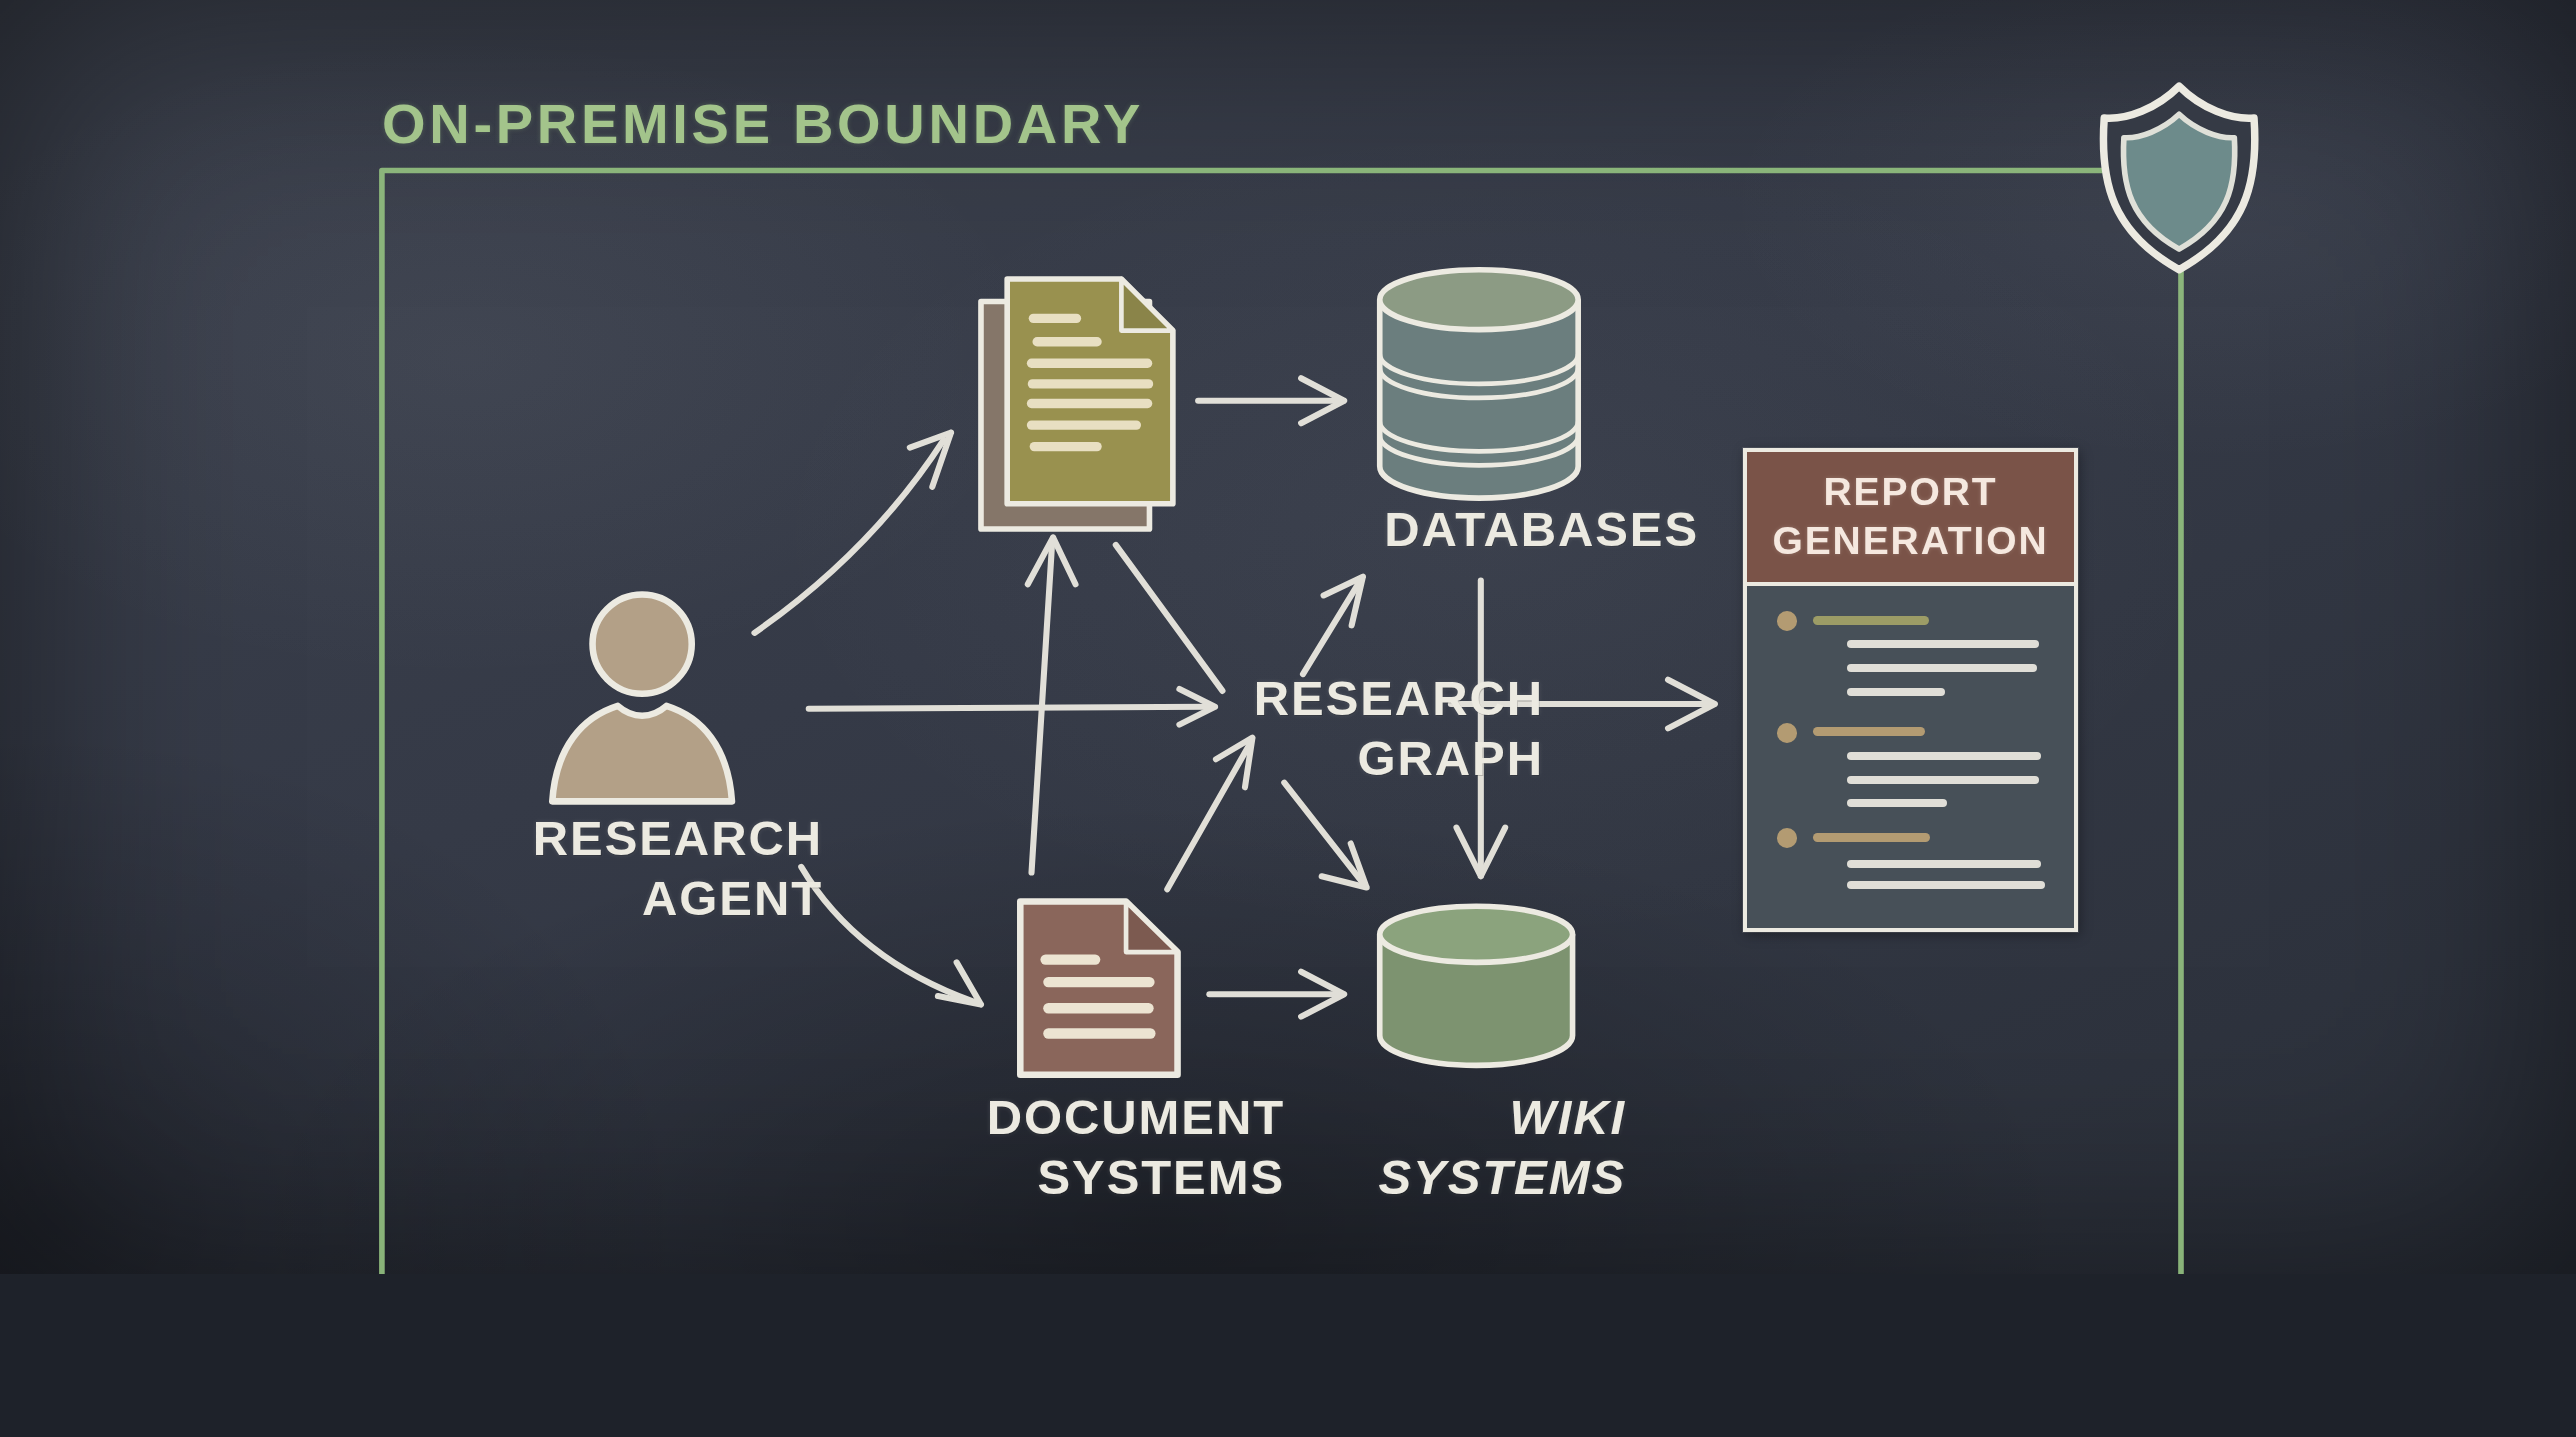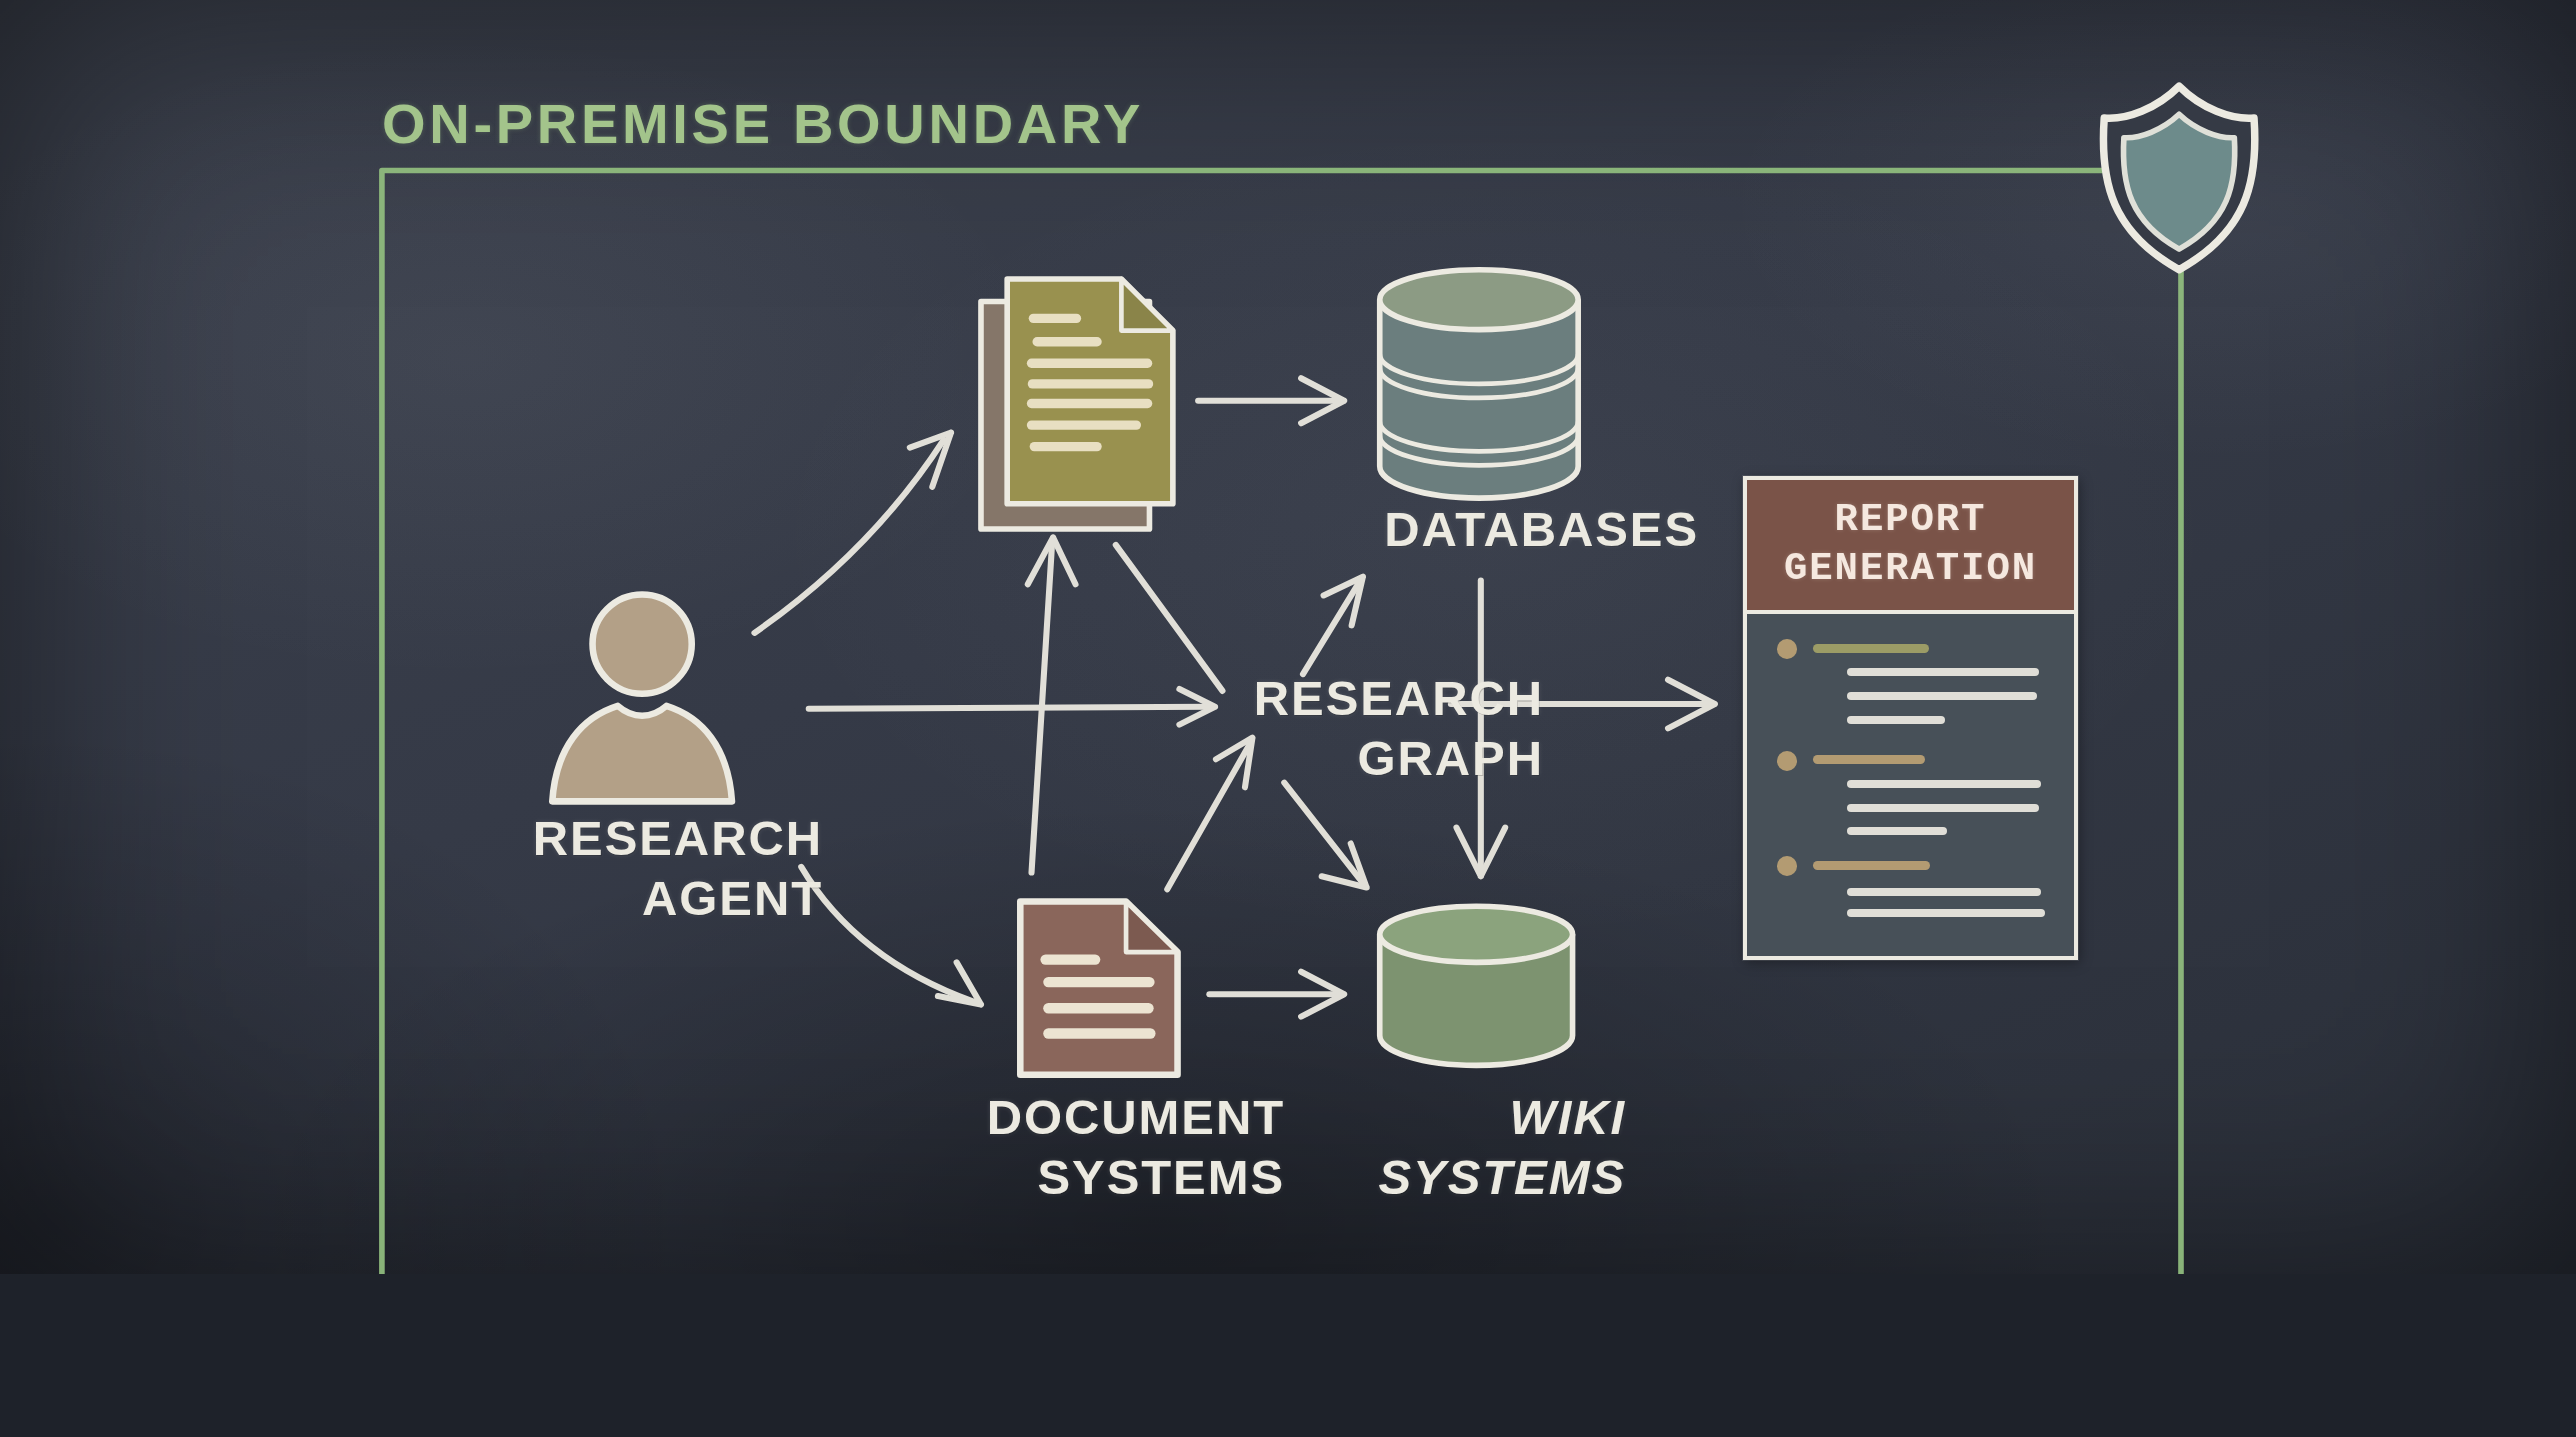--- a/index.html
+++ b/index.html
@@ -36,26 +36,25 @@
     color:var(--title_green,#a3c48b);
     font-weight:700;
     font-size:56px;
     letter-spacing:3.7px;
     line-height:1;
     text-shadow:0 0 5.6px rgba(160,200,140,.25);
   }
   
   #report-panel{
     position:absolute;
-    left:1743px;top:476px;
+    left:1743px;top:448px;
     width:327px;height:476px;
     border:4.7px solid var(--chalk_white,#e6e4dc);
     background:var(--report_body_slate,#475058);
     box-shadow:0 0 0 0.9px rgba(255,255,255,.12), 1.9px 2.8px 11.2px rgba(0,0,0,.35);
-    font-family:Liberation Mono, monospace;
   }
   .panel-header{
     position:absolute;left:0;top:0;width:100%;height:130px;
     background:var(--report_header_brown,#7a5348);
     border-bottom:4.7px solid var(--chalk_white,#e6e4dc);
     display:flex;align-items:center;justify-content:center;
   }
   .panel-title{
     color:var(--report_header_text,#f5e8df);
     font-weight:700;font-size:39px;letter-spacing:1.9px;line-height:1.25;

